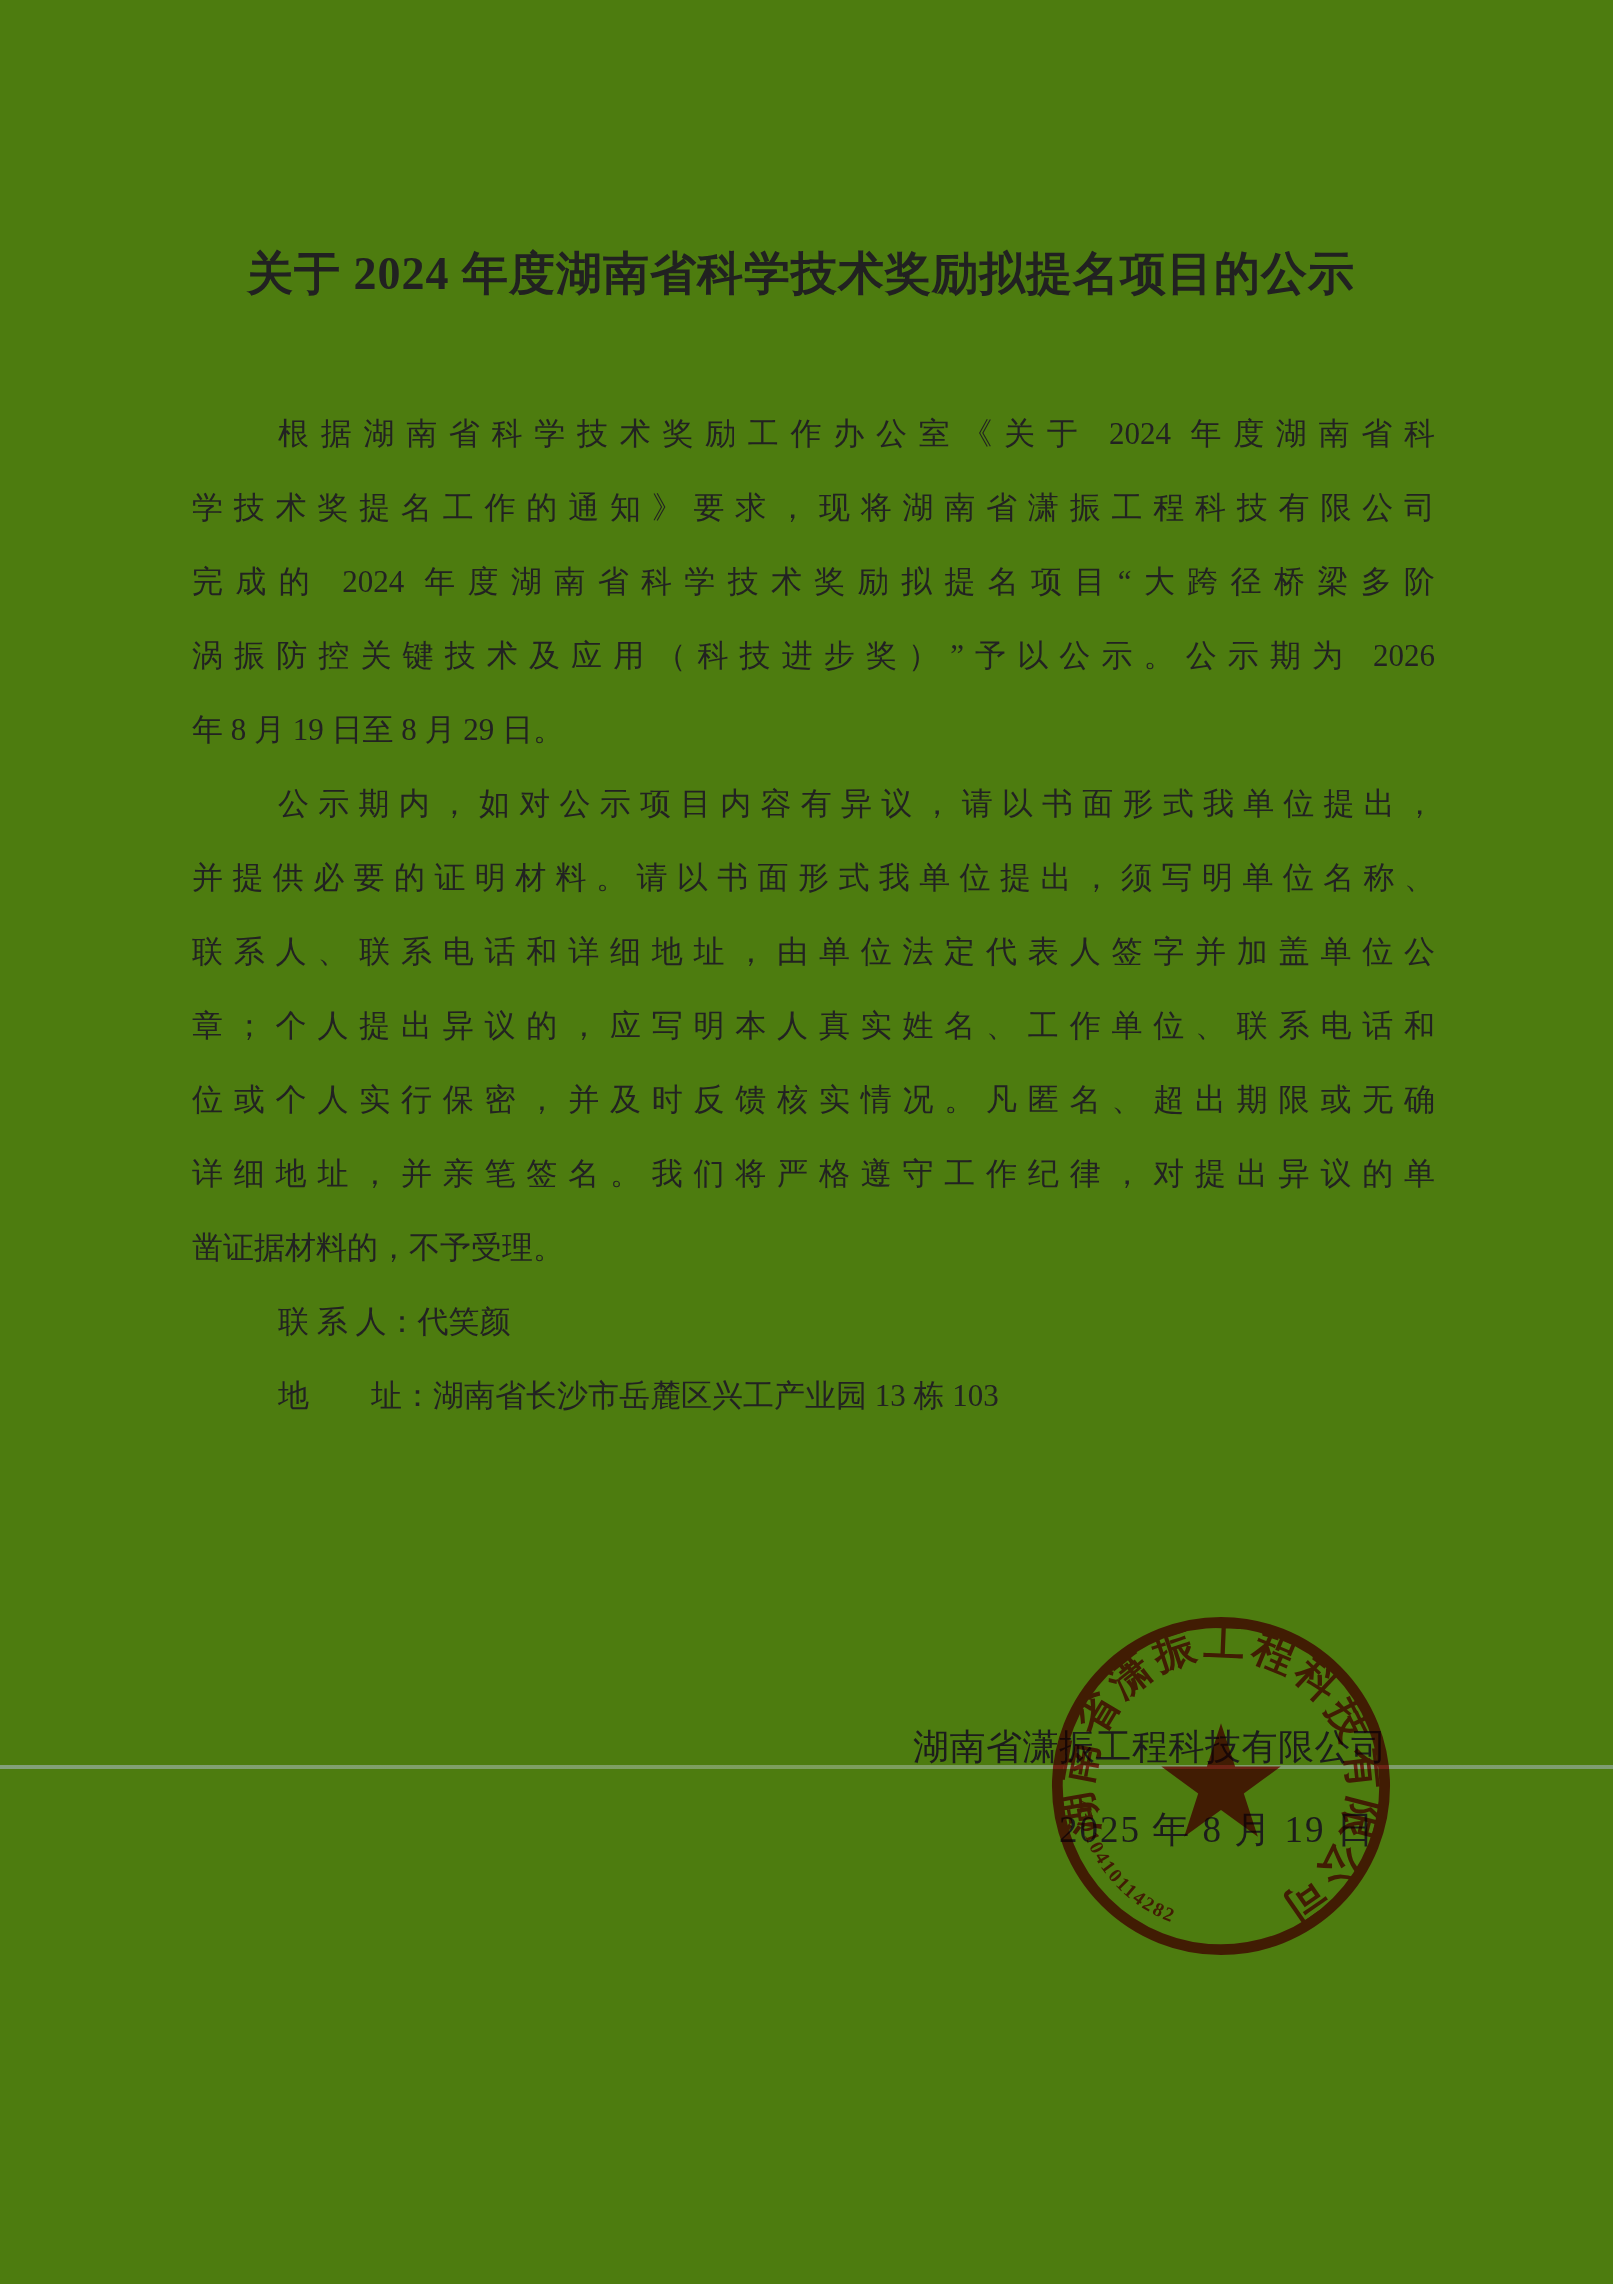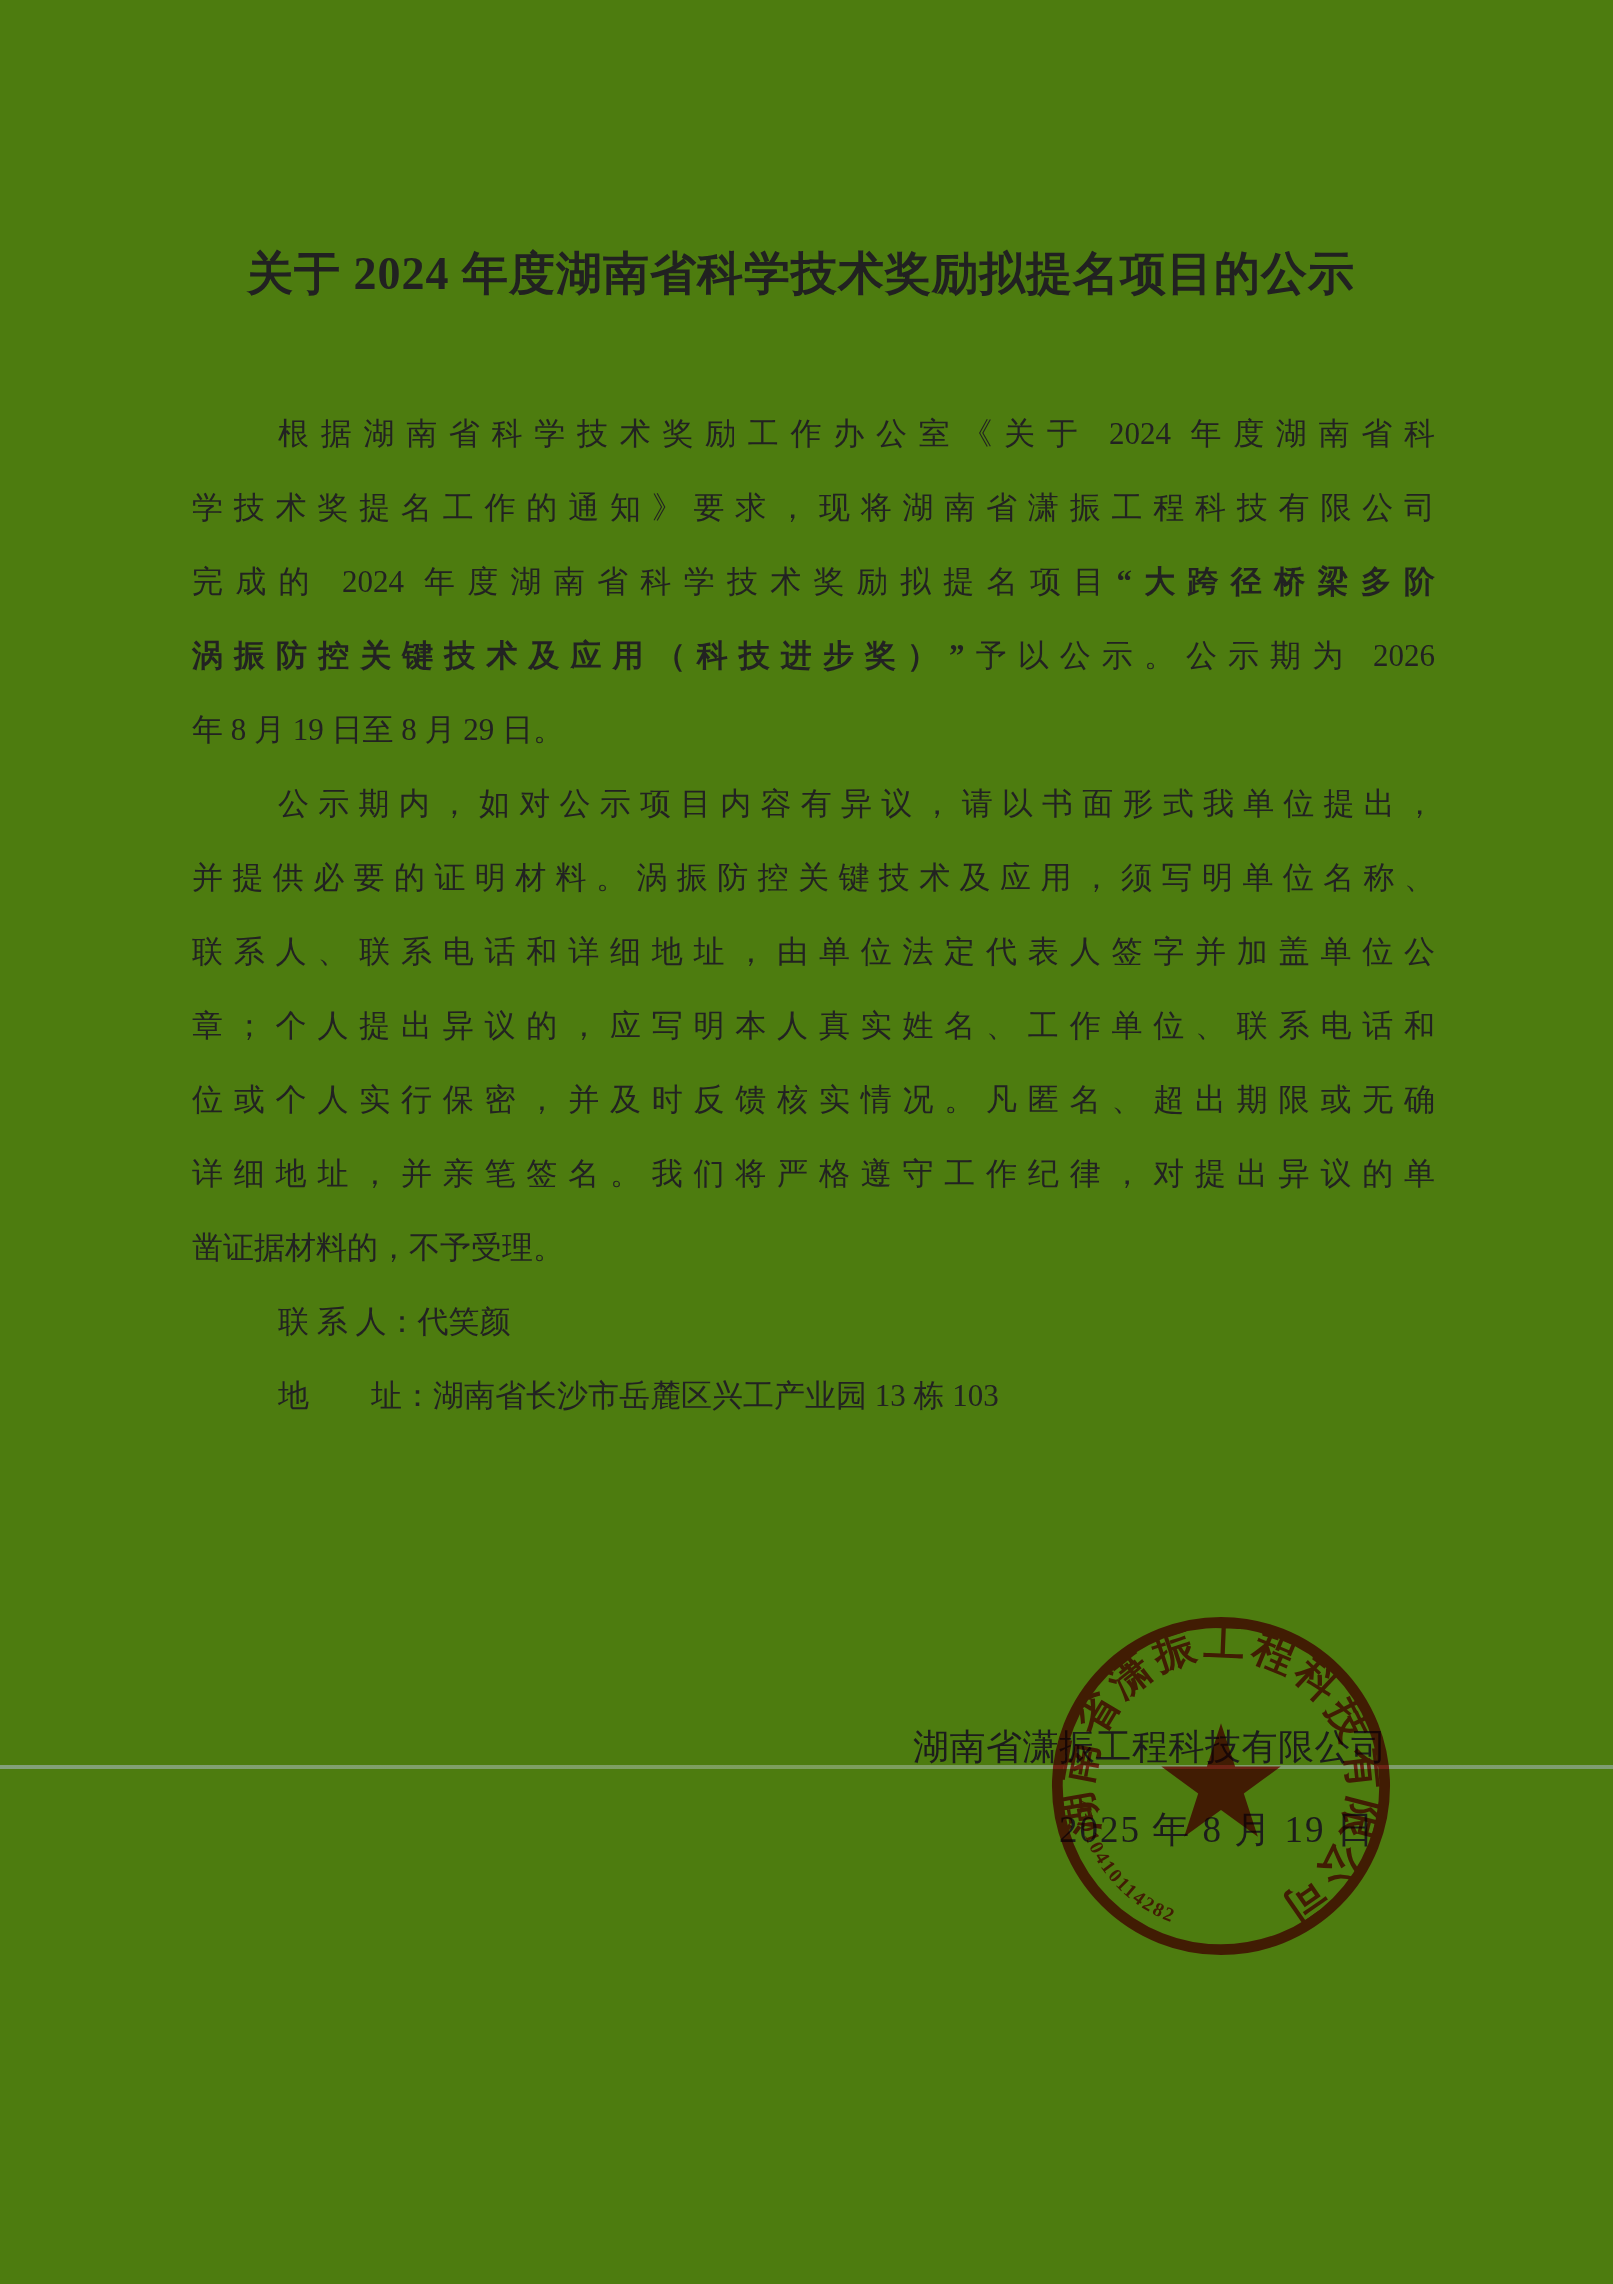--- a/index.html
+++ b/index.html
@@ -31,21 +31,21 @@
     white-space:nowrap;color:#222;
   }
   .line.fill{
     white-space:normal;
     text-align:justify;
     text-align-last:justify;
     -moz-text-align-last:justify;
   }
   .line.indent{padding-left:86px;}
   .line.fill.indent{width:1157px;}
-  .bold{font-weight:700;}
+  .bold{font-weight:400;}
   .signature-company{
     position:absolute;left:913px;top:1725px;
     font-size:36px;line-height:45px;letter-spacing:0.5px;
     color:#1c1c1c;white-space:nowrap;
   }
   .signature-date{
     position:absolute;left:1059px;top:1806px;
     font-size:37px;line-height:47px;letter-spacing:2px;
     color:#1c1c1c;white-space:nowrap;
   }
@@ -69,21 +69,21 @@
   <h1 class="title">关于 2024 年度湖南省科学技术奖励拟提名项目的公示</h1>
 
   <div class="bodyblock">
     <div class="line fill indent"><span>根据湖南省科学技术奖励工作办公室《关于 2024 年度湖南省科</span></div>
     <div class="line fill"><span>学技术奖提名工作的通知》要求，现将湖南省潇振工程科技有限公司</span></div>
     <div class="line fill"><span>完成的 2024 年度湖南省科学技术奖励拟提名项目</span><span class="bold">“大跨径桥梁多阶</span></div>
     <div class="line fill"><span class="bold">涡振防控关键技术及应用（科技进步奖）”</span><span>予以公示。公示期为 2026</span></div>
     <div class="line"><span>年 8 月 19 日至 8 月 29 日。</span></div>
 
     <div class="line fill indent"><span>公示期内，如对公示项目内容有异议，请以书面形式我单位提出，</span></div>
-    <div class="line fill"><span>并提供必要的证明材料。涡振防控关键技术及应用，须写明单位名称、</span></div>
+    <div class="line fill"><span>并提供必要的证明材料。请以书面形式我单位提出，须写明单位名称、</span></div>
     <div class="line fill"><span>联系人、联系电话和详细地址，由单位法定代表人签字并加盖单位公</span></div>
     <div class="line fill"><span>章；个人提出异议的，应写明本人真实姓名、工作单位、联系电话和</span></div>
     <div class="line fill"><span>位或个人实行保密，并及时反馈核实情况。凡匿名、超出期限或无确</span></div>
     <div class="line fill"><span>详细地址，并亲笔签名。我们将严格遵守工作纪律，对提出异议的单</span></div>
     <div class="line"><span>凿证据材料的，不予受理。</span></div>
 
     <div class="line indent"><span>联 系 人：代笑颜</span></div>
     <div class="line indent"><span>地　　址：湖南省长沙市岳麓区兴工产业园 13 栋 103</span></div>
   </div>
 

